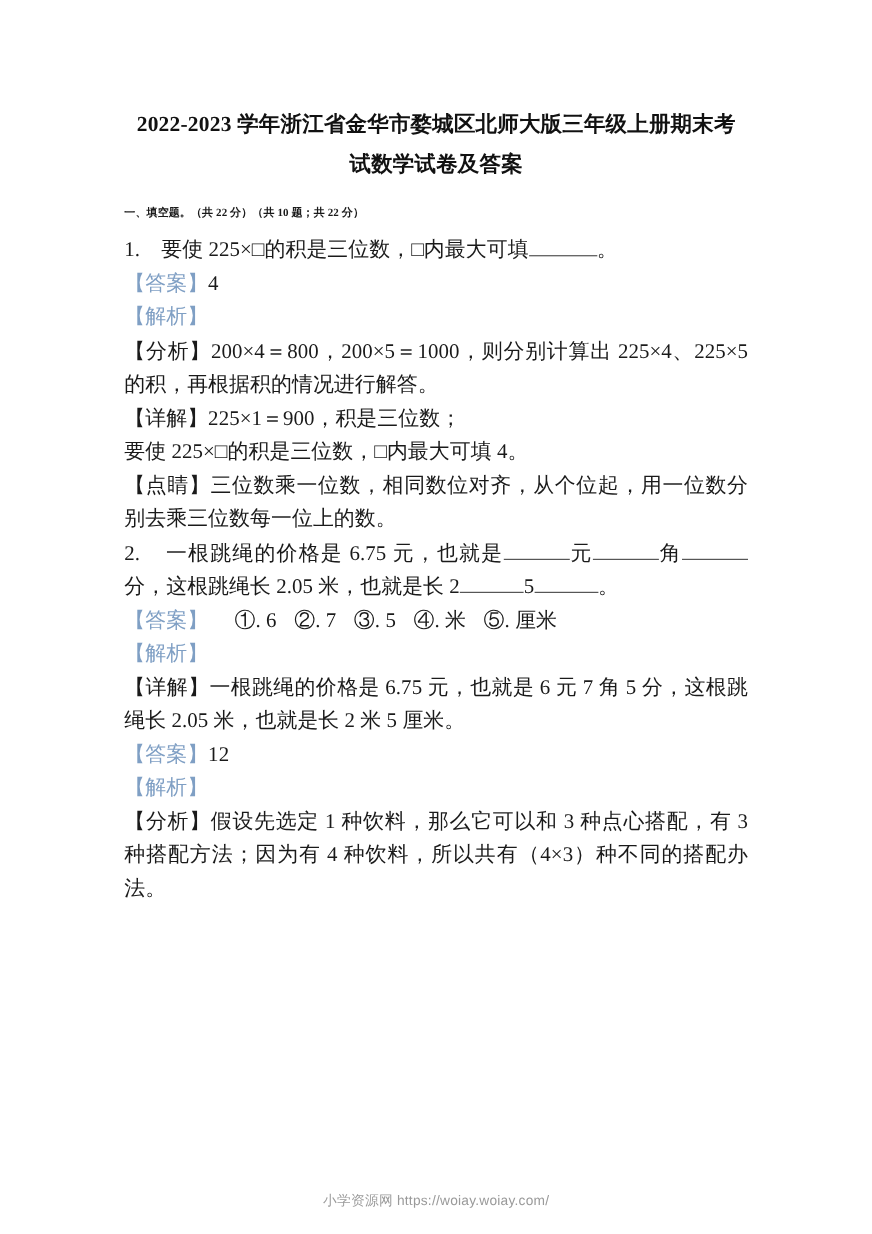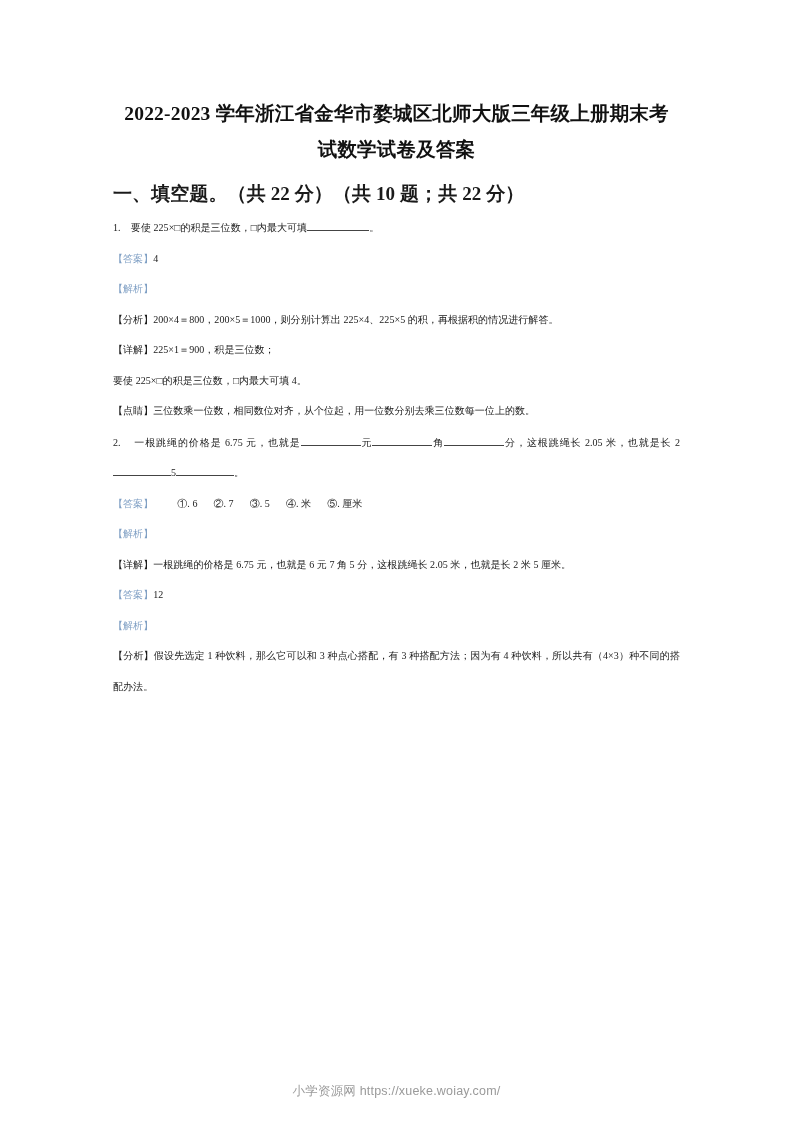--- a/index.html
+++ b/index.html
@@ -30,29 +30,29 @@
     font-weight: bold;
     line-height: 36px;
     text-align: center;
     letter-spacing: 0.2px;
     margin: 0 0 14px 0;
     padding: 0 6px;
     color: #111;
   }
   
   .section-heading {
-    font-size: 19px;
+    font-size: 10px;
     font-weight: bold;
     line-height: 24px;
     margin: 0 0 7px 0;
     letter-spacing: 0.1px;
   }
   
   .para {
-    font-size: 10px;
+    font-size: 19px;
     line-height: 30.5px;
     margin: 0;
     text-align: justify;
     text-justify: inter-ideograph;
     letter-spacing: 0.05px;
   }
   .q-line { margin-top: 1px; }
   
   .marker-blue { color: #7f9fc4; }
   .marker-black { color: #1a1a1a; font-weight: normal; }
@@ -149,13 +149,13 @@
   <p class="para">
     <span class="marker-blue">【解析】</span>
   </p>
 
   <p class="para">
     <span>【分析】</span><span>假设先选定 1 种饮料，那么它可以和 3 种点心搭配，有 3 种搭配方法；因为有 4 种饮料，所以共有（4×3）种不同的搭配办法。</span>
   </p>
 
 </div>
 
-<div class="footer">小学资源网 https://xueke.woiay.com/</div>
+<div class="footer">小学资源网 https://woiay.woiay.com/</div>
 
 </body></html>

